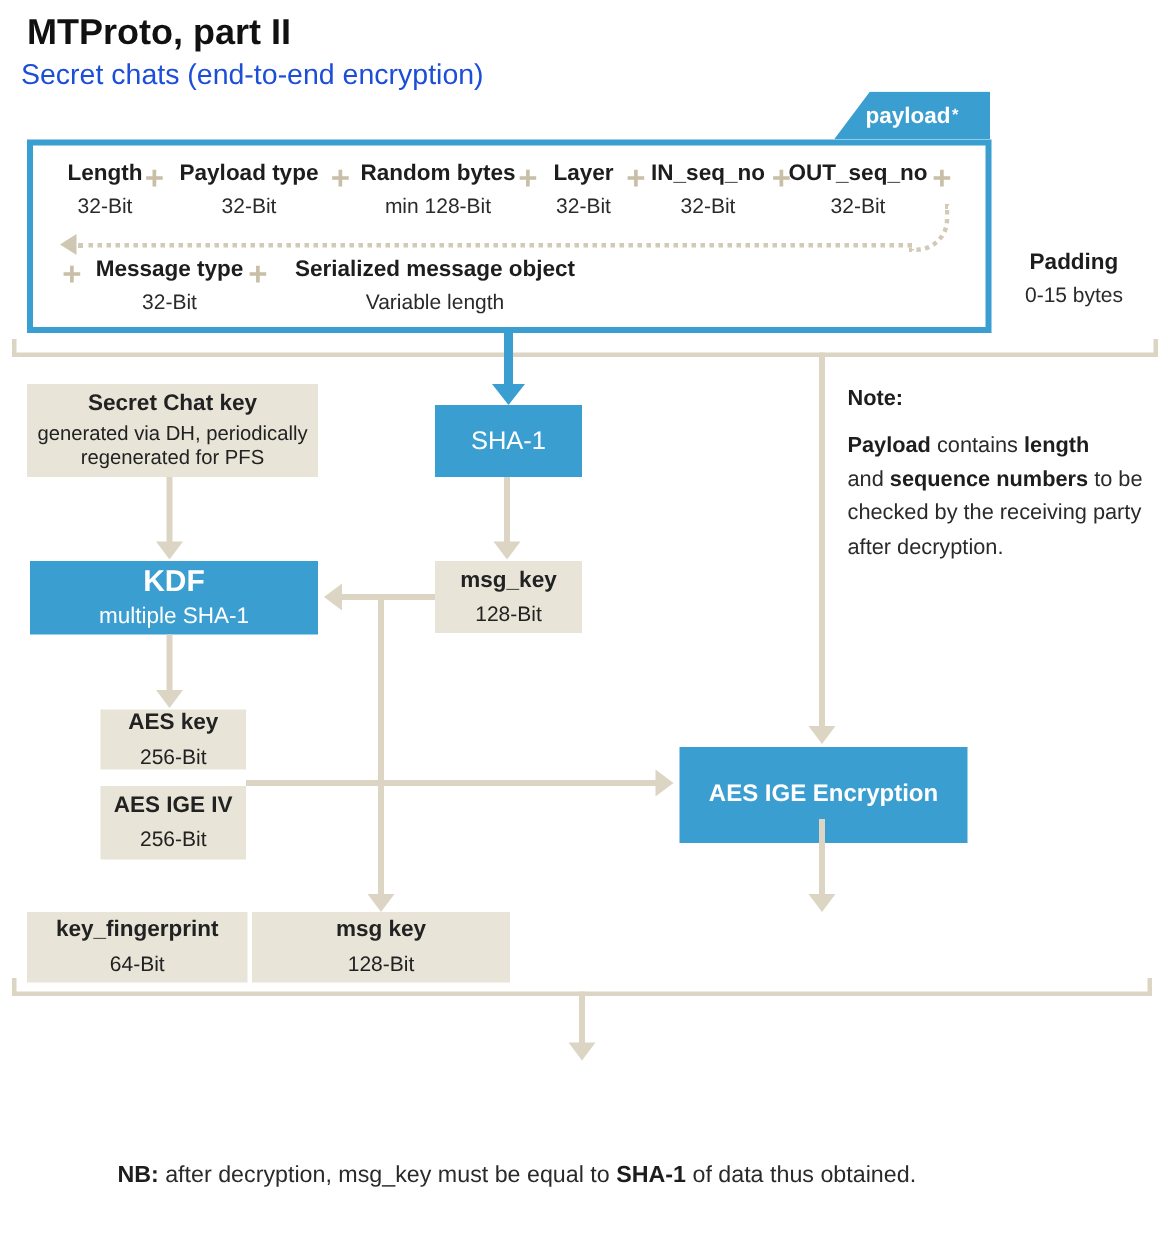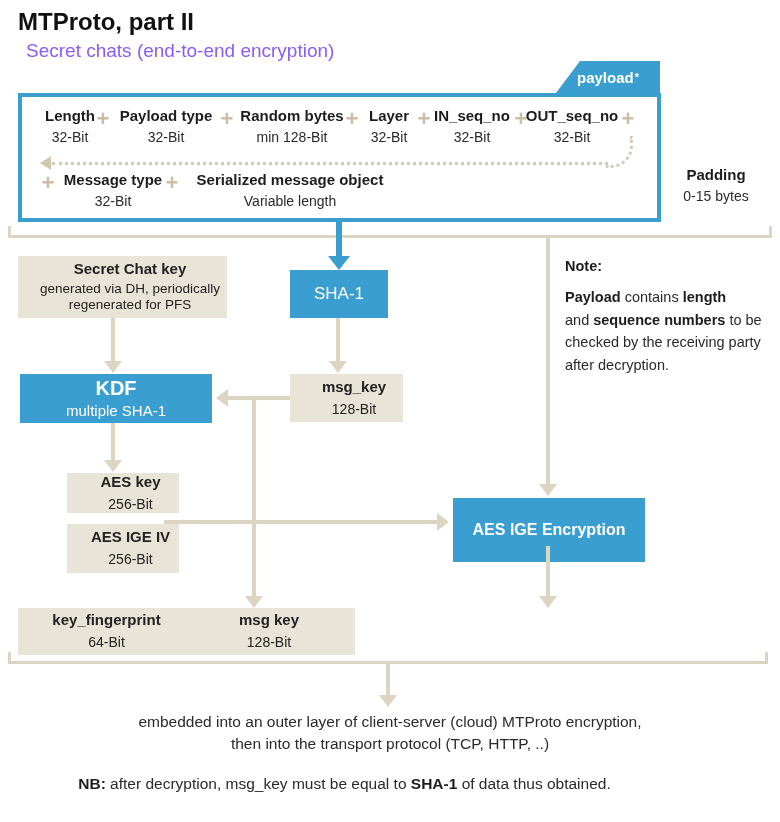--- a/index.html
+++ b/index.html
@@ -1,21 +1,21 @@
 <!DOCTYPE html>
 <html><head>
 <meta charset="utf-8">
 <style>
   html,body{margin:0;padding:0;background:#fff;}
   .canvas{position:relative;width:780px;height:822px;background:#fff;
     font-family:"Liberation Sans",sans-serif;color:#1d1d1d;overflow:hidden;}
   .abs{position:absolute;}
 
   .title{left:18px;top:8px;font-size:24px;font-weight:700;color:#111;}
-  .subtitle{left:26px;top:40px;font-size:19px;color:#8b5cf6;}
+  .subtitle{left:14px;top:40px;font-size:19px;color:#1d4ed8;}
 
   .payload-tab{left:556px;top:61px;width:104px;height:32px;background:#3b9ed0;
     clip-path:polygon(24px 0,100% 0,100% 100%,0 100%);
     display:flex;align-items:center;justify-content:center;color:#fff;font-weight:700;font-size:15px;}
   .payload-tab sup{font-size:11px;margin-left:1px;}
 
   .payload-box{left:18px;top:93px;width:635px;height:121px;border:4px solid #3b9ed0;background:#fff;}
 
   .field{transform:translateX(-50%);text-align:center;white-space:nowrap;}
   .fname{font-size:15px;font-weight:700;color:#1d1d1d;line-height:1.2;}
@@ -37,21 +37,21 @@
   .vline{width:4px;background:#dcd5c3;}
   .hline{height:4px;background:#dcd5c3;}
   .ah-down{width:0;height:0;border-left:9px solid transparent;border-right:9px solid transparent;border-top:12px solid #dcd5c3;}
   .ah-left{width:0;height:0;border-top:9px solid transparent;border-bottom:9px solid transparent;border-right:12px solid #dcd5c3;}
   .ah-right{width:0;height:0;border-top:9px solid transparent;border-bottom:9px solid transparent;border-left:12px solid #dcd5c3;}
 
   .blue-vline{width:6px;background:#3b9ed0;z-index:5;}
   .blue-ah-down{width:0;height:0;border-left:11px solid transparent;border-right:11px solid transparent;border-top:14px solid #3b9ed0;z-index:5;}
 
   .bluebox{background:#3b9ed0;color:#fff;display:flex;flex-direction:column;align-items:center;justify-content:center;text-align:center;}
-  .beigebox{background:#e9e4d8;color:#222;display:flex;flex-direction:column;align-items:center;justify-content:center;text-align:center;padding-left:15px;}
+  .beigebox{background:#e9e4d8;color:#222;display:flex;flex-direction:column;align-items:center;justify-content:center;text-align:center;}
   .bx-title{font-size:15px;font-weight:700;line-height:1.25;}
   .bx-sub{font-size:14px;margin-top:4px;line-height:1.25;}
 
   .note{left:565px;top:255px;width:222px;font-size:14.5px;line-height:1.55;color:#2a2a2a;}
   .note .note-title{font-weight:700;margin-bottom:9px;color:#1d1d1d;}
 
   .footer1{left:0;top:711px;width:780px;text-align:center;font-size:15.5px;line-height:1.45;color:#2a2a2a;}
   .footer2{left:0;top:775px;width:689px;text-align:center;font-size:15.5px;color:#2a2a2a;}
   b{color:#1d1d1d;}
 </style>
@@ -190,21 +190,17 @@
   </div>
   <div class="abs beigebox" style="left:168px;top:608px;width:172px;height:47px">
     <div class="bx-title">msg key</div>
     <div class="bx-sub">128-Bit</div>
   </div>
 
   <div class="abs bracket bracket2"></div>
   <div class="abs vline" style="left:386px;top:661px;height:36px"></div>
   <div class="abs ah-down" style="left:379px;top:695px"></div>
 
-  <div class="abs footer1">
-    <span>embedded into an outer layer of client-server (cloud) MTProto encryption,</span><br>
-    <span>then into the transport protocol (TCP, HTTP, ..)</span>
-  </div>
   <div class="abs footer2">
     <b>NB:</b><span> after decryption, msg_key must be equal to </span><b>SHA-1</b><span> of data thus obtained.</span>
   </div>
 
 </div>
 
 </body></html>

